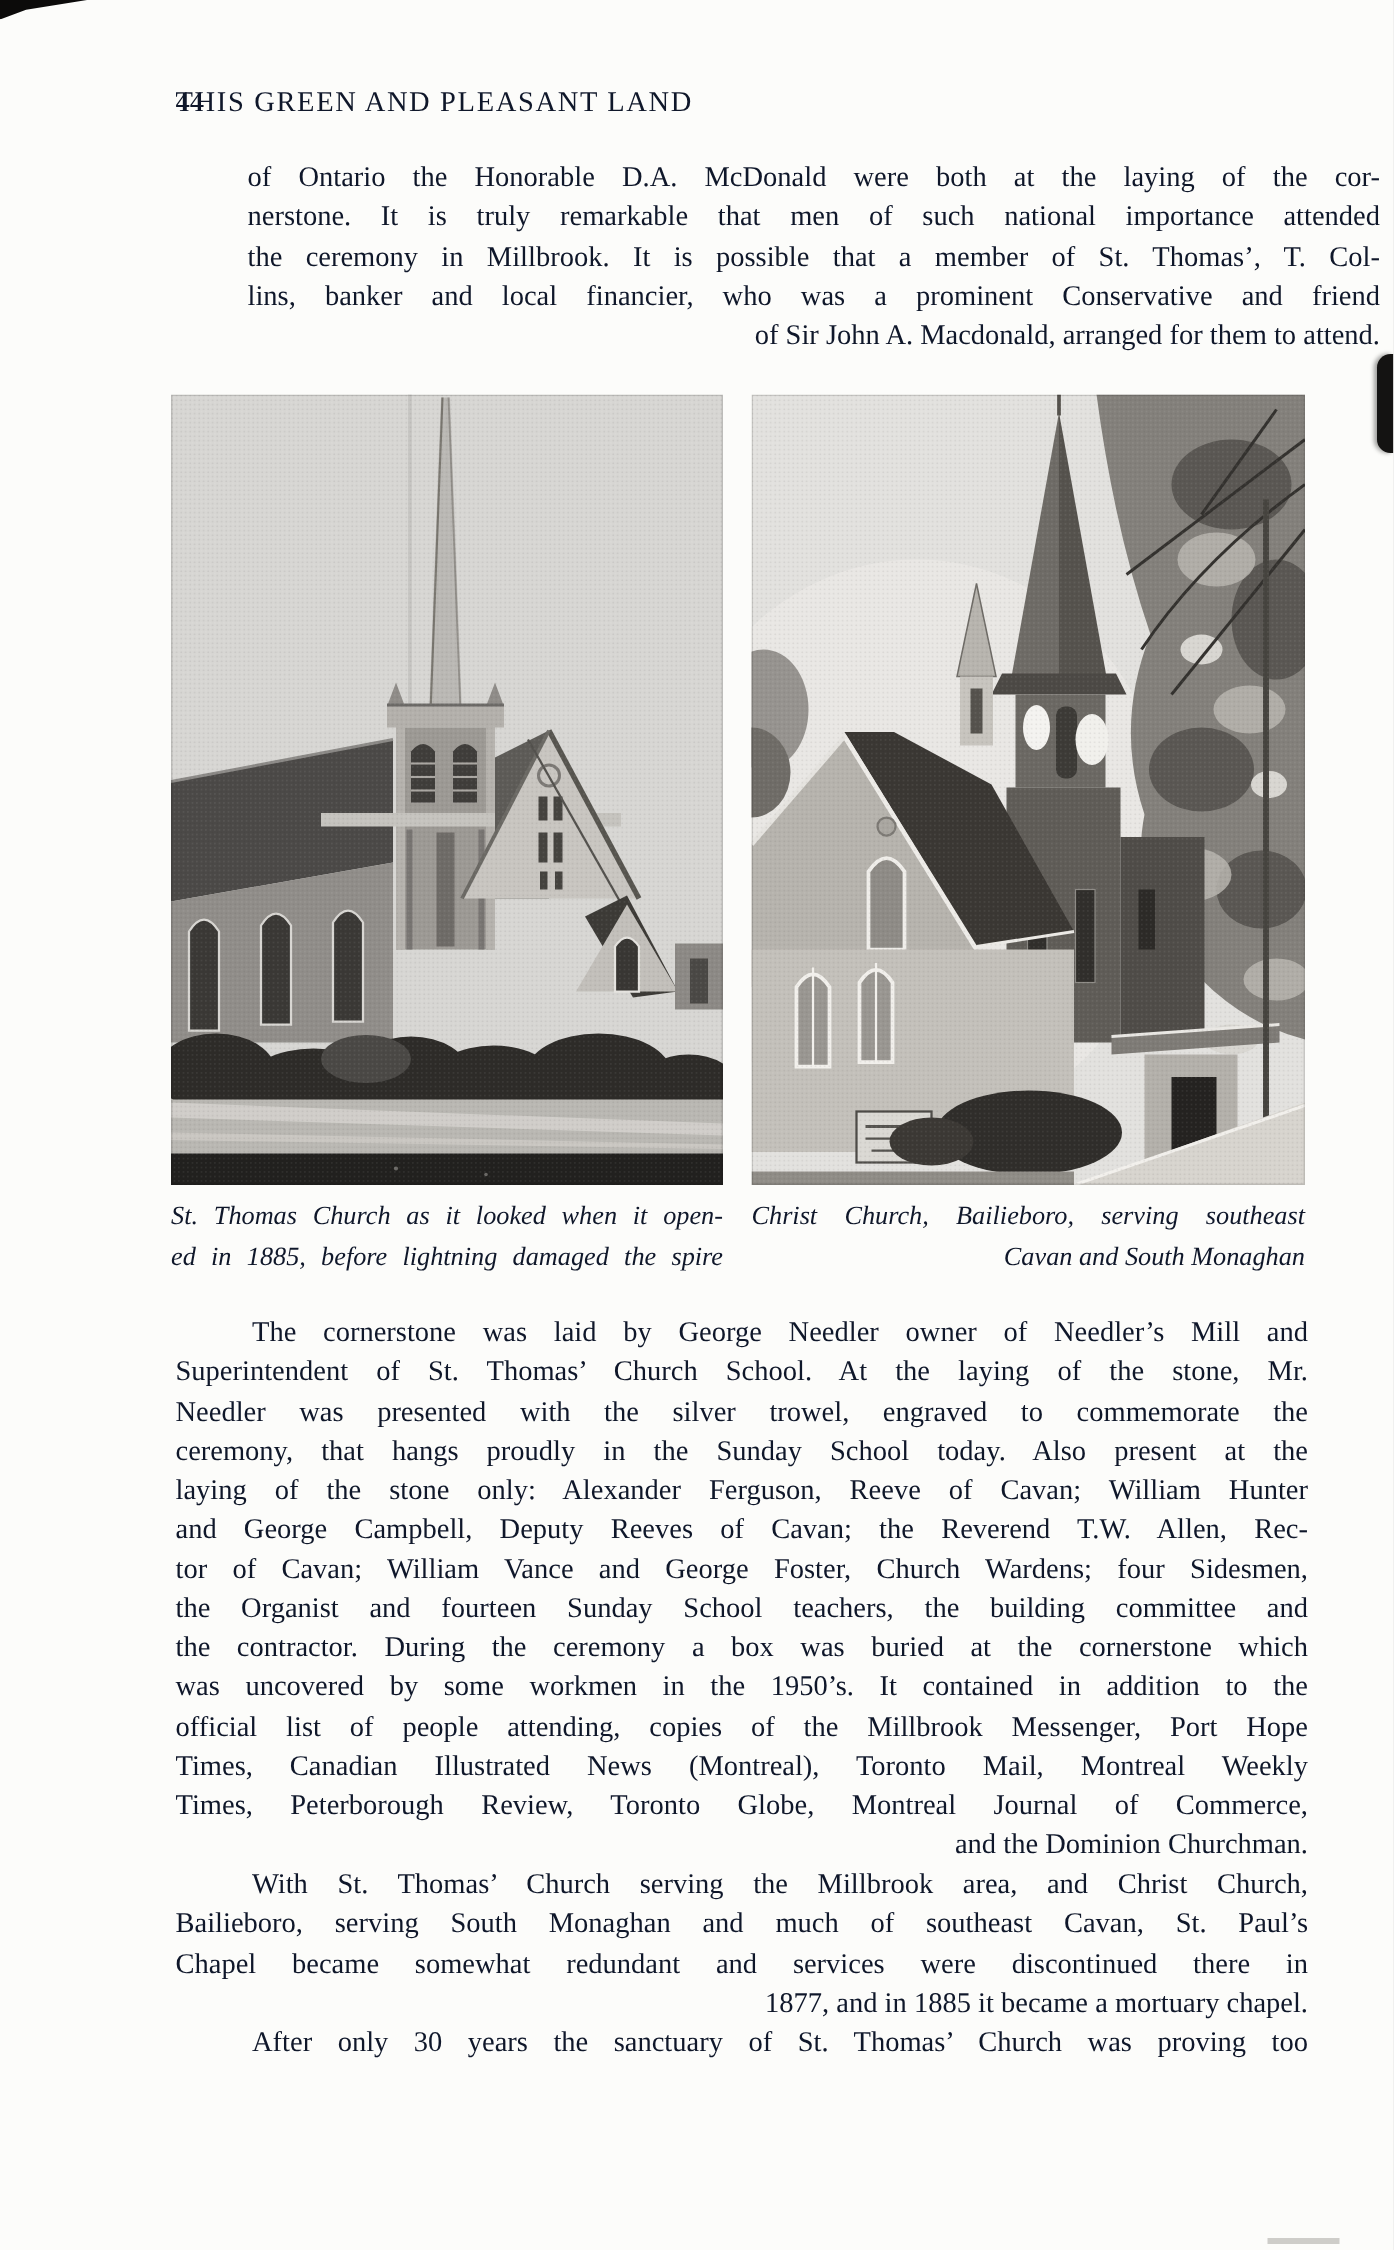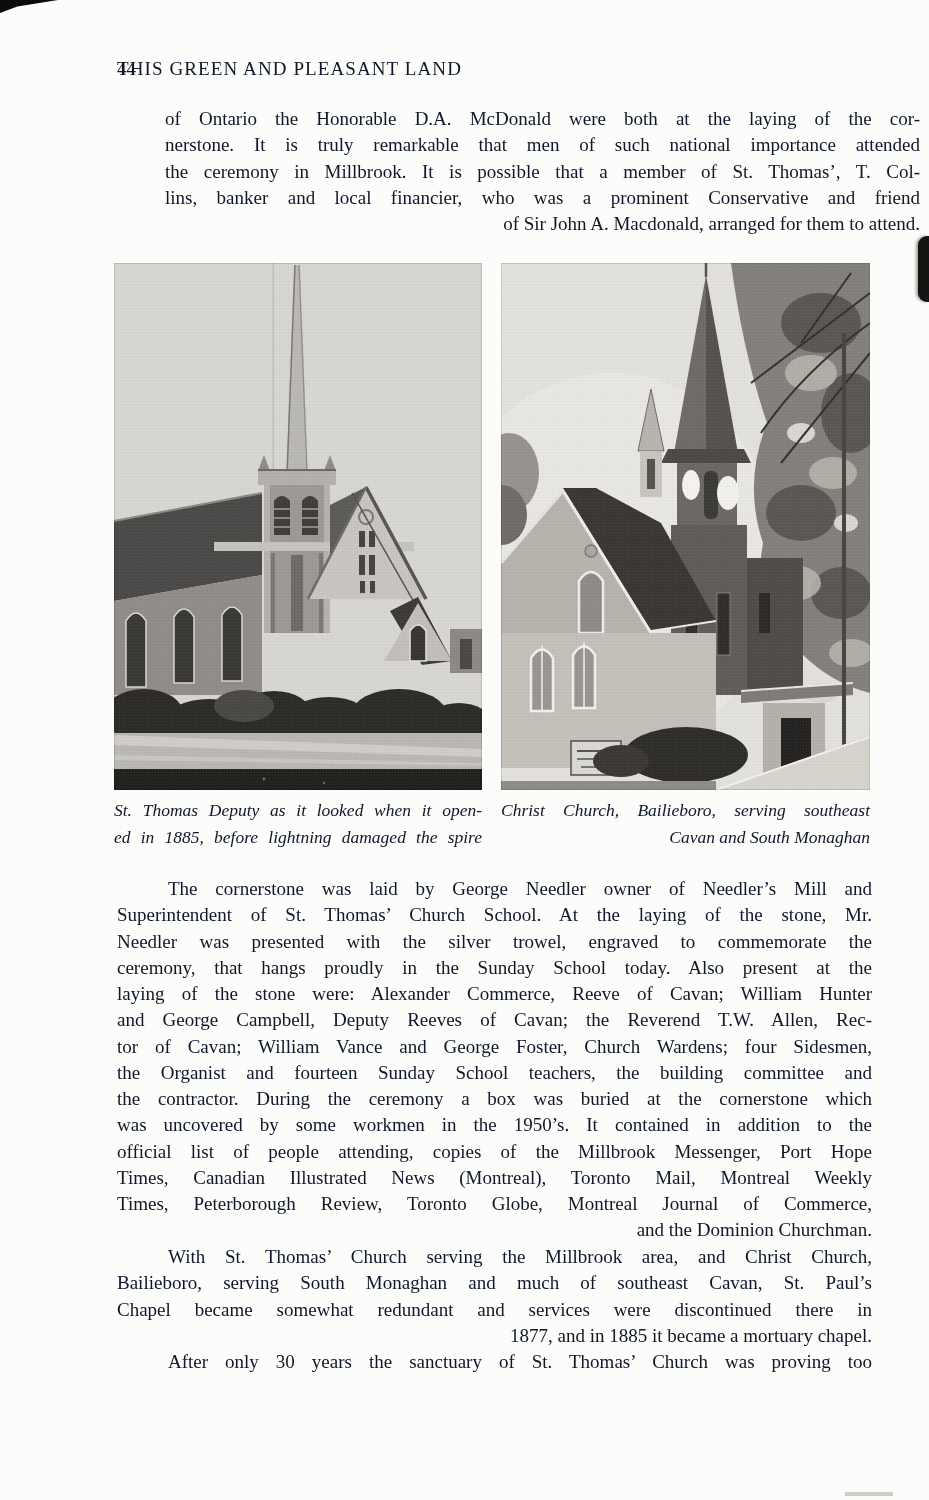--- a/index.html
+++ b/index.html
@@ -237,34 +237,34 @@
 
       <polygon points="215,527 369,472 369,527" fill="#d7d4ce"></polygon>
       <line x1="215" y1="527" x2="369" y2="474" stroke="#f2f0ec" stroke-width="2"></line>
       <rect x="0" y="518" width="215" height="9" fill="#8f8c86"></rect>
       <rect width="369" height="527" fill="url(#htR)"></rect>
       <rect x="0.5" y="0.5" width="368" height="526" fill="none" stroke="rgba(0,0,0,0.12)"></rect>
     </svg>
   </figure>
 
   <div class="caption cap-left">
-      <div class="tline just">St. Thomas Deputy as it looked when it open-</div>
+      <div class="tline just">St. Thomas Church as it looked when it open-</div>
       <div class="tline just">ed in 1885, before lightning damaged the spire</div>
     </div>
   <div class="caption cap-right">
       <div class="tline just">Christ Church, Bailieboro, serving southeast</div>
       <div class="tline ctr">Cavan and South Monaghan</div>
     </div>
 
   <div class="para p2 indent">
       <div class="tline just">The cornerstone was laid by George Needler owner of Needler’s Mill and</div>
       <div class="tline just">Superintendent of St. Thomas’ Church School. At the laying of the stone, Mr.</div>
       <div class="tline just">Needler was presented with the silver trowel, engraved to commemorate the</div>
       <div class="tline just">ceremony, that hangs proudly in the Sunday School today. Also present at the</div>
-      <div class="tline just">laying of the stone were: Alexander Commerce, Reeve of Cavan; William Hunter</div>
+      <div class="tline just">laying of the stone only: Alexander Ferguson, Reeve of Cavan; William Hunter</div>
       <div class="tline just">and George Campbell, Deputy Reeves of Cavan; the Reverend T.W. Allen, Rec-</div>
       <div class="tline just">tor of Cavan; William Vance and George Foster, Church Wardens; four Sidesmen,</div>
       <div class="tline just">the Organist and fourteen Sunday School teachers, the building committee and</div>
       <div class="tline just">the contractor. During the ceremony a box was buried at the cornerstone which</div>
       <div class="tline just">was uncovered by some workmen in the 1950’s. It contained in addition to the</div>
       <div class="tline just">official list of people attending, copies of the Millbrook Messenger, Port Hope</div>
       <div class="tline just">Times, Canadian Illustrated News (Montreal), Toronto Mail, Montreal Weekly</div>
       <div class="tline just">Times, Peterborough Review, Toronto Globe, Montreal Journal of Commerce,</div>
       <div class="tline">and the Dominion Churchman.</div>
     </div>

